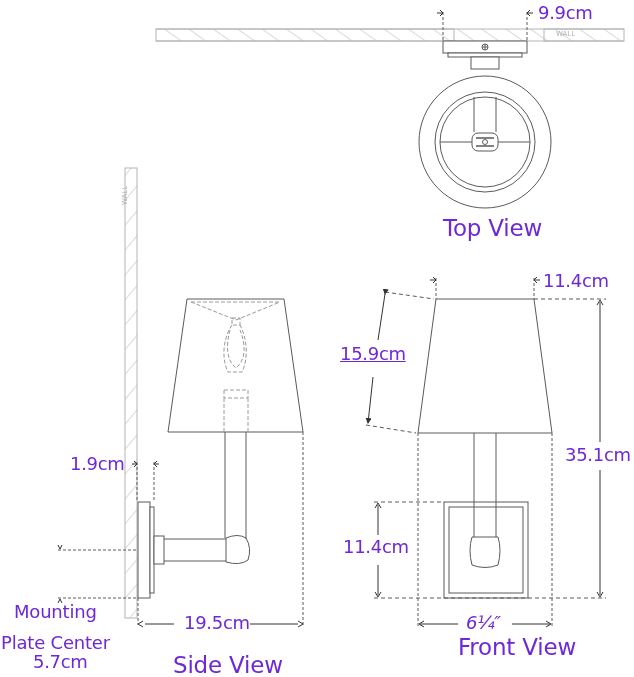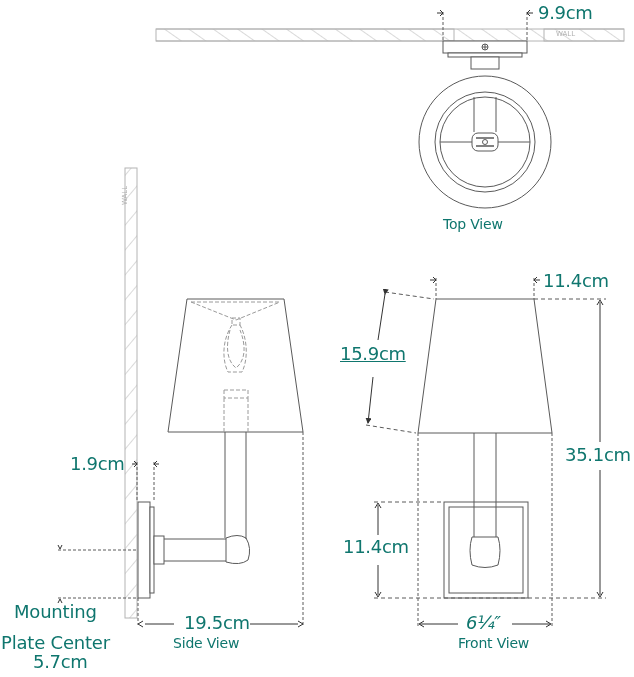--- a/index.html
+++ b/index.html
@@ -1,21 +1,21 @@
 <!DOCTYPE html>
 <html><head>
 <meta charset="utf-8">
 <style>
   html, body { margin: 0; padding: 0; background: #ffffff; }
   body { width: 634px; height: 677px; position: relative; overflow: hidden;
          font-family: "DejaVu Sans", sans-serif; }
   #drawing { position: absolute; left: 0; top: 0; }
-  .lbl { position: absolute; color: #0f766e; white-space: nowrap; line-height: 1; }
+  .lbl { position: absolute; color: #6d28d9; white-space: nowrap; line-height: 1; }
   .dim { font-size: 18px; letter-spacing: -0.3px; }
-  .view { font-size: 14px; font-weight: normal; letter-spacing: -0.2px; }
+  .view { font-size: 23px; font-weight: normal; letter-spacing: -0.2px; }
   .center { text-align: left; }
 </style>
 </head>
 <body>
 
 <svg id="drawing" width="634" height="677" viewBox="0 0 634 677" xmlns="http://www.w3.org/2000/svg">
   <defs>
     <pattern id="hatchH" patternUnits="userSpaceOnUse" width="14" height="14" patternTransform="rotate(-55)">
       <line x1="0" y1="0" x2="0" y2="14" stroke="#b4b4b4" stroke-width="1"></line>
     </pattern>
@@ -156,20 +156,20 @@
 <div class="lbl dim" style="left:538px; top:4px;">9.9cm</div>
 <div class="lbl" style="left:556px; top:31px; font-size:7px; color:#b0b0b0;">WALL</div>
 <div class="lbl view" style="left:443px; top:217px;">Top View</div>
 
 <div class="lbl" style="left:122px; top:205px; font-size:7px; color:#b0b0b0; transform:rotate(-90deg); transform-origin:left top;">WALL</div>
 <div class="lbl dim" style="left:70px; top:455px;text-align:right;">1.9cm</div>
 <div class="lbl view center" style="left:14px; top:603px; font-size:18px;">Mounting</div>
 <div class="lbl view center" style="left:1px; top:625px; font-size:18px;margin-top:9px;">Plate Center</div>
 <div class="lbl dim" style="left:33px; top:653px;text-align:right;">5.7cm</div>
 <div class="lbl dim" style="left:184px; top:614px;">19.5cm</div>
-<div class="lbl view" style="left:173px; top:636px;">Side View</div>
+<div class="lbl view" style="left:173px; top:654px;">Side View</div>
 
 <div class="lbl dim" style="left:543px; top:272px;">11.4cm</div>
 <div class="lbl dim" style="left:340px; top:345px;text-decoration:underline;">15.9cm</div>
 <div class="lbl dim" style="left:565px; top:446px;">35.1cm</div>
 <div class="lbl dim" style="left:343px; top:538px;">11.4cm</div>
 <div class="lbl dim" style="left:466px; top:614px;font-style:italic;">6¼″</div>
 <div class="lbl view" style="left:458px; top:636px;">Front View</div>
 
 </body></html>

